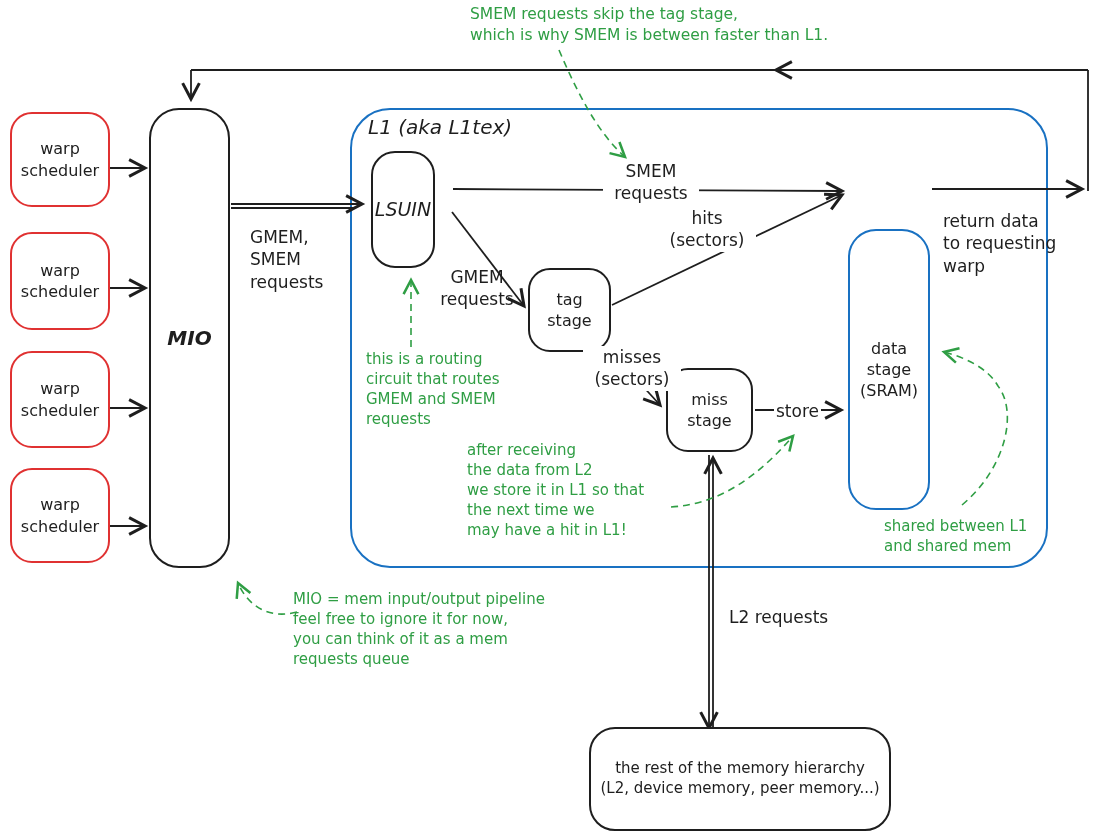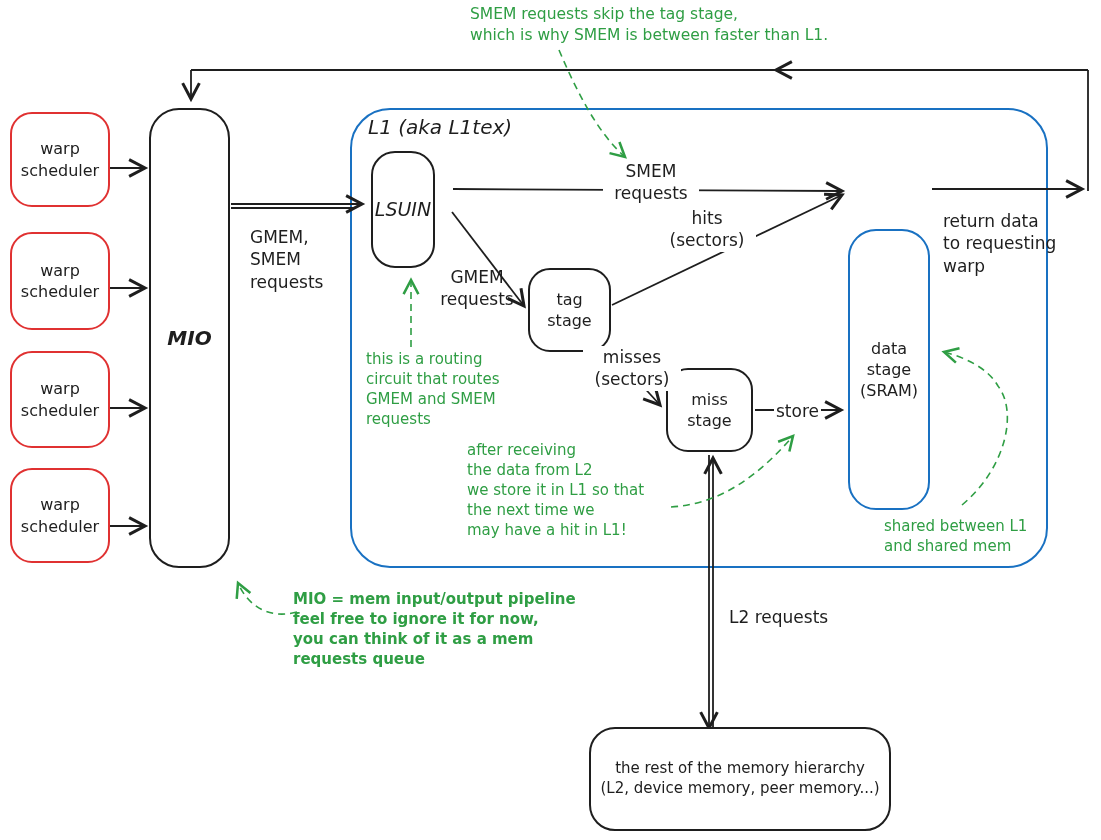--- a/index.html
+++ b/index.html
@@ -146,20 +146,20 @@
 which is why SMEM is between faster than L1.</div>
   <div class="annot lbl" style="left:366px;top:349px;">this is a routing
 circuit that routes
 GMEM and SMEM
 requests</div>
   <div class="annot lbl" style="left:467px;top:440px;">after receiving
 the data from L2
 we store it in L1 so that
 the next time we
 may have a hit in L1!</div>
-  <div class="annot lbl" style="left:293px;top:589px;font-weight:bold;">MIO = mem input/output pipeline
+  <div class="annot lbl" style="left:293px;top:589px;">MIO = mem input/output pipeline
 feel free to ignore it for now,
 you can think of it as a mem
 requests queue</div>
   <div class="annot lbl" style="left:884px;top:516px;">shared between L1
 and shared mem</div>
 
 </div>
 
 </body></html>

